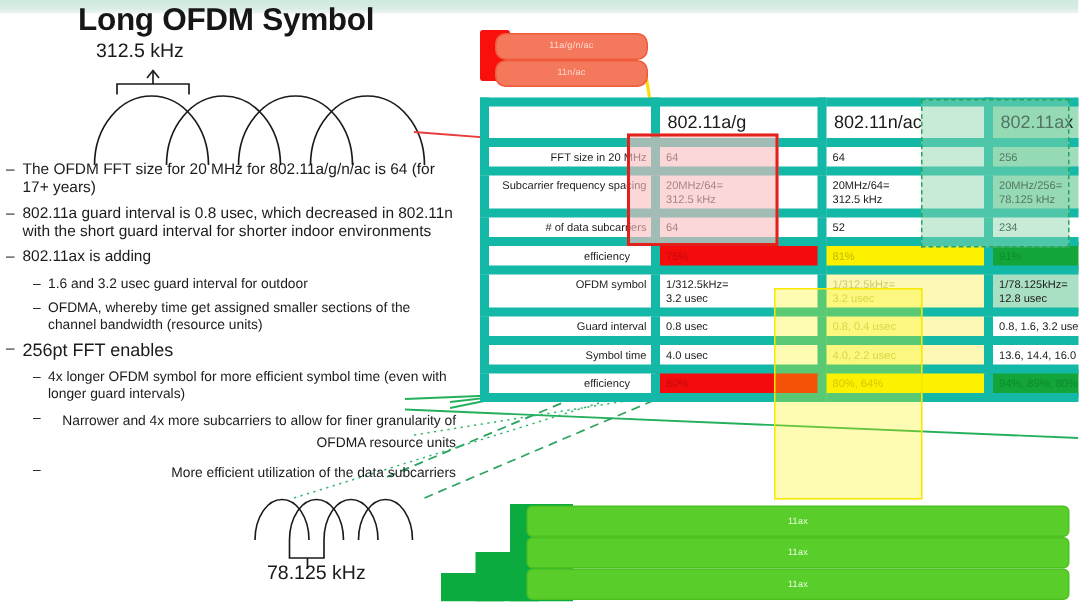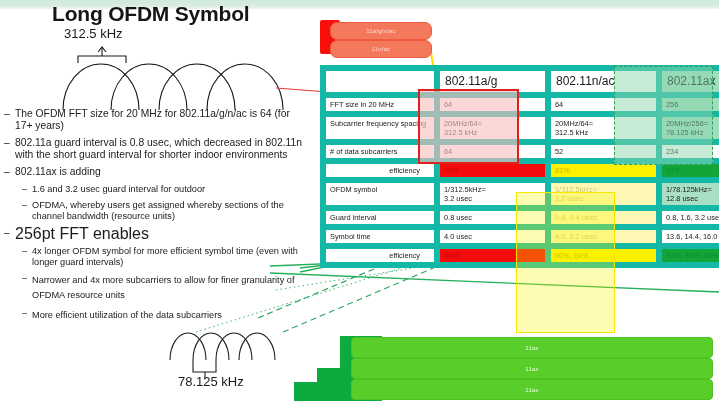--- a/index.html
+++ b/index.html
@@ -25,22 +25,22 @@
   .lbl-78125{position:absolute;left:178px;top:374px;font-size:13px;color:#1a1a1a;white-space:nowrap;}
 
   
   .bullets{position:absolute;left:4px;top:108px;width:300px;color:#1b1b1b;}
   .b1{display:flex;font-size:10.3px;line-height:11.6px;margin-bottom:6px;}
   .b1 .dash{width:11px;flex:0 0 11px;}
   .b1 .txt{flex:1;}
   .b2{display:flex;font-size:9.2px;line-height:11px;margin:0 0 5px 18px;}
   .b2 .dash{width:10px;flex:0 0 10px;}
   .b2 .txt{flex:1;}
-  .b1.big .txt{font-size:16px;line-height:13px;}
-  .b2 .txt.spaced{line-height:15px;}
+  .b1.big .txt{font-size:12px;line-height:13px;}
+  .b2 .txt.spaced{line-height:15px;text-align:right;}
 
   
   .red-block{position:absolute;left:320px;top:20px;width:20px;height:34px;background:#f90f0b;
     border-radius:2px;}
   .obox{position:absolute;left:330px;width:100px;height:16px;background:#f4785c;
     border:1px solid #ef5b3c;border-radius:7px;color:#ffd9cd;font-size:6px;
     display:flex;align-items:center;justify-content:center;letter-spacing:.2px;}
   .obox.o1{top:22px;}
   .obox.o2{top:40px;}
 
@@ -54,21 +54,21 @@
     display:flex;align-items:center;justify-content:center;letter-spacing:.2px;}
   .gbar.g1{top:337px;}
   .gbar.g2{top:358px;}
   .gbar.g3{top:379px;}
 
   
   .tbl{position:absolute;left:320px;top:65px;width:392px;border-collapse:collapse;
     table-layout:fixed;}
   .tbl td{border:6px solid #14b8a6;font-size:7.4px;color:#1b1b1b;padding:2px 3px 2px 4px;
     vertical-align:top;line-height:9px;background:#ffffff;}
-  .tbl .c0{width:100px;}
+  .tbl .c0{width:100px;text-align:right;}
   .tbl .c1,.tbl .c2,.tbl .c3{width:97px;}
   .tbl tr.hdr td{font-size:12px;padding:3px 3px 4px 5px;line-height:14px;}
   .tbl td.rt{text-align:right;padding-right:14px;}
   .fill-red{background:#f40c0c !important;color:#c40a0a !important;}
   .fill-yellow{background:#fdf100 !important;color:#c0b800 !important;}
   .fill-dgreen{background:#13a53a !important;color:#0d8b2e !important;}
   .fill-lgreen{background:#9fddbc !important;}
   .fill-lgreen2{background:#a9e0c4 !important;}
   .fill-lyellow{background:#fdf9b5 !important;color:#cfc96a !important;}
 
@@ -156,21 +156,21 @@
       <div class="b1">
         <span class="dash">–</span>
         <span class="txt">802.11ax is adding</span>
       </div>
       <div class="b2">
         <span class="dash">–</span>
         <span class="txt">1.6 and 3.2 usec guard interval for outdoor</span>
       </div>
       <div class="b2">
         <span class="dash">–</span>
-        <span class="txt">OFDMA, whereby users get assigned whereby sections of the channel bandwidth (resource units)</span>
+        <span class="txt">OFDMA, whereby time get assigned smaller sections of the channel bandwidth (resource units)</span>
       </div>
       <div class="b1 big">
         <span class="dash">–</span>
         <span class="txt">256pt FFT enables</span>
       </div>
       <div class="b2">
         <span class="dash">–</span>
         <span class="txt">4x longer OFDM symbol for more efficient symbol time (even with longer guard intervals)</span>
       </div>
       <div class="b2">

